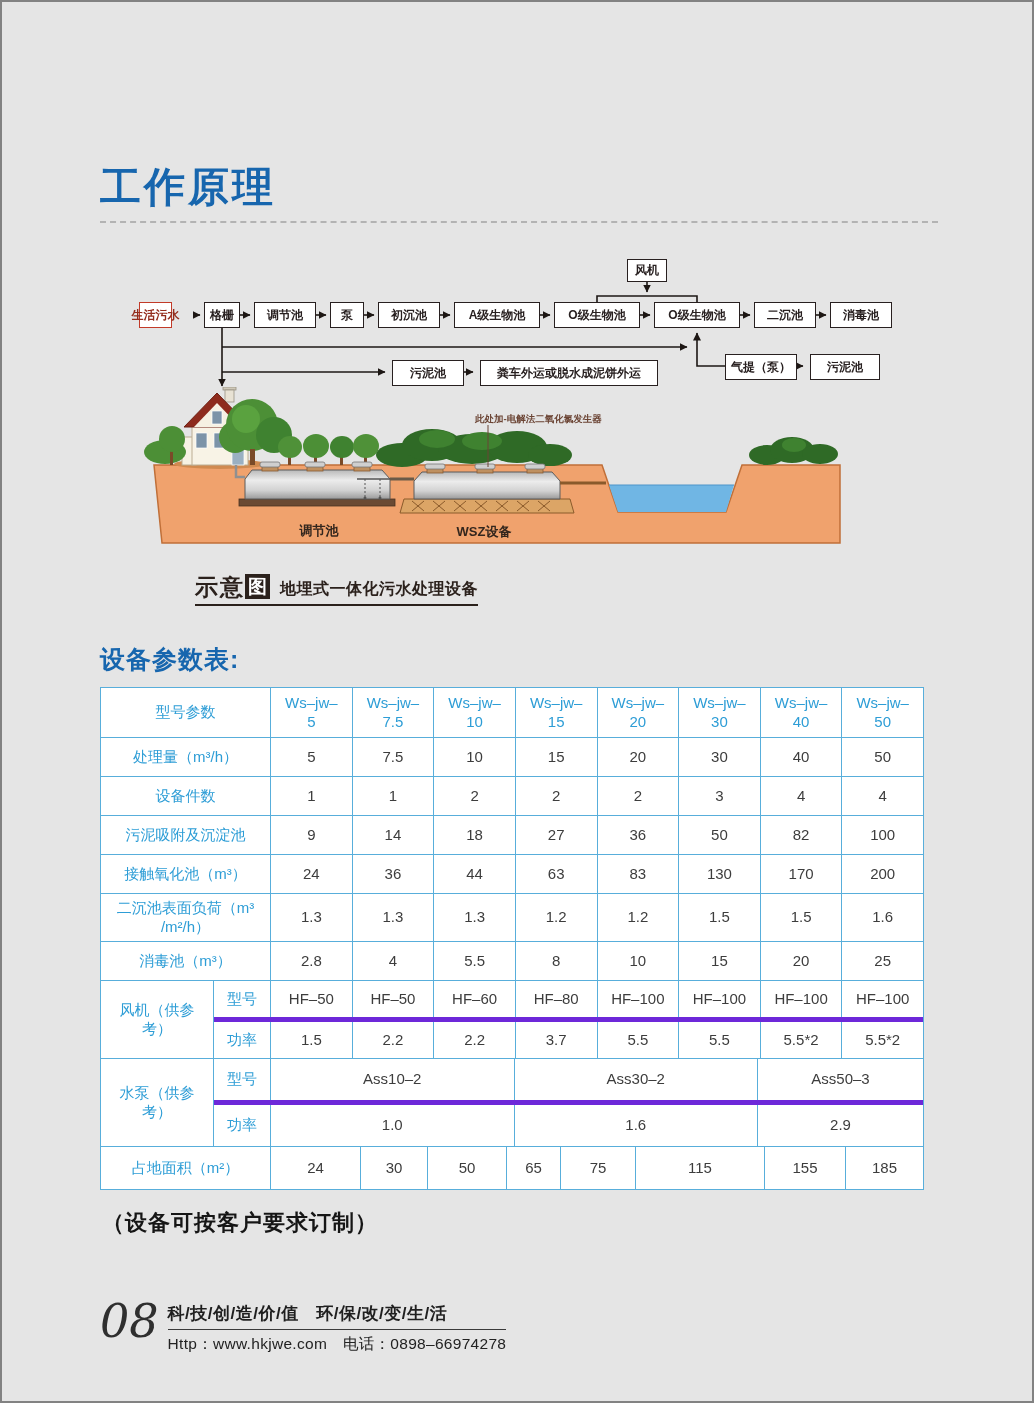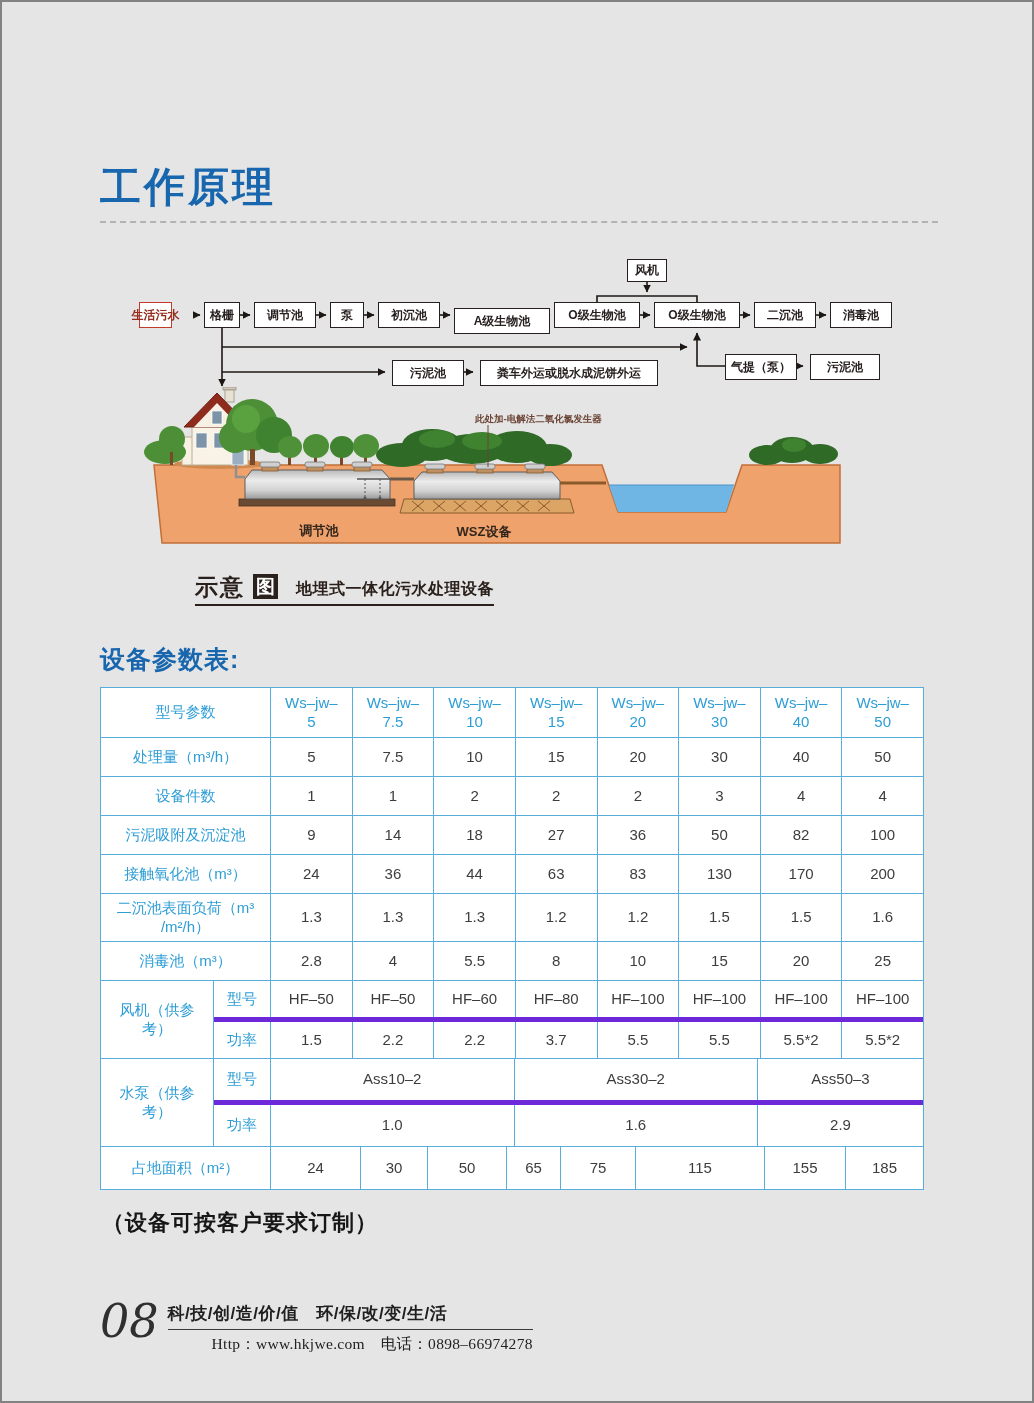--- a/index.html
+++ b/index.html
@@ -14,21 +14,21 @@
   .flow{position:absolute;left:130px;top:250px;width:790px;height:145px;}
   .flow svg{position:absolute;left:0;top:0;}
   .fbox{position:absolute;height:26px;box-sizing:border-box;border:1.6px solid #282020;background:#fff;
         display:flex;align-items:center;justify-content:center;font-size:12px;font-weight:bold;color:#282020;white-space:nowrap;}
   .fbox.src{border-color:#C23A28;color:#932c1c;}
 
   
   .scene{position:absolute;left:130px;top:385px;}
 
   
-  .caption{position:absolute;left:193px;top:572px;display:flex;align-items:flex-end;gap:8px;
+  .caption{position:absolute;left:193px;top:572px;display:flex;align-items:flex-end;gap:0;
            border-bottom:2.5px solid #2b211c;padding-bottom:5px;}
   .badge-pre{font-size:23px;font-weight:bold;color:#2b211c;letter-spacing:2px;line-height:1;}
   .badge-box{display:inline-flex;align-items:center;justify-content:center;width:25px;height:25px;
              background:#2b211c;color:#fff;font-size:19px;font-weight:bold;line-height:1;}
   .cap-text{font-size:16px;font-weight:bold;color:#2b211c;letter-spacing:0.5px;line-height:1.25;margin-left:10px;}
 
   
   .tbl-title{position:absolute;left:98px;top:641px;font-size:25px;font-weight:bold;color:#1766AE;letter-spacing:1px;}
   .ptable{position:absolute;left:98px;top:685px;width:824px;border:1px solid #58AEDB;box-sizing:border-box;background:#fff;}
   .trow{display:flex;border-bottom:1px solid #58AEDB;box-sizing:border-box;}
@@ -50,21 +50,21 @@
   .w1{flex:0 0 90px}.w2{flex:0 0 67px}.w3{flex:0 0 79px}.w4{flex:0 0 54px}
   .w5{flex:0 0 75px}.w6{flex:0 0 129px}.w7{flex:0 0 81px}
 
   
   .note{position:absolute;left:100px;top:1206px;font-size:22px;font-weight:bold;color:#161616;letter-spacing:1px;}
   .footer{position:absolute;left:98px;top:1294px;display:flex;align-items:flex-start;gap:9px;}
   .pgnum{font-family:"DejaVu Serif",serif;font-style:italic;font-size:46px;line-height:1.1;color:#2f2f2f;}
   .fright{padding-top:6px;}
   .slogan{font-size:17px;font-weight:bold;color:#1f1f1f;letter-spacing:0.5px;padding-bottom:4px;}
   .frule{border-top:1.5px solid #3a3a3a;width:100%;}
-  .contact{font-family:Liberation Serif, serif;font-size:15.5px;color:#222;padding-top:4px;letter-spacing:0.3px;margin-left:44px;}
+  .contact{font-family:Liberation Sans, sans-serif;font-size:15.5px;color:#222;padding-top:4px;letter-spacing:0.3px;}
 </style>
 </head>
 <body>
 
 <div class="page">
 
   <div class="main-title">工作原理</div>
   <div class="dashline"></div>
 
   <div class="flow">
@@ -92,21 +92,21 @@
         <line x1="90" y1="120" x2="253" y2="120" marker-end="url(#arr)"></line>
         <line x1="332" y1="120" x2="341" y2="120" marker-end="url(#arr)"></line>
         <line x1="665" y1="114" x2="671" y2="114" marker-end="url(#arr)"></line>
       </g>
     </svg>
     <div class="fbox src" style="left:7px;top:50px;width:33px">生活污水</div>
     <div class="fbox" style="left:72px;top:50px;width:36px">格栅</div>
     <div class="fbox" style="left:122px;top:50px;width:62px">调节池</div>
     <div class="fbox" style="left:198px;top:50px;width:34px">泵</div>
     <div class="fbox" style="left:246px;top:50px;width:62px">初沉池</div>
-    <div class="fbox" style="left:322px;top:56px;width:96px">A级生物池</div>
+    <div class="fbox" style="left:322px;top:50px;width:86px">A级生物池</div>
     <div class="fbox" style="left:422px;top:50px;width:86px">O级生物池</div>
     <div class="fbox" style="left:522px;top:50px;width:86px">O级生物池</div>
     <div class="fbox" style="left:622px;top:50px;width:62px">二沉池</div>
     <div class="fbox" style="left:698px;top:50px;width:62px">消毒池</div>
     <div class="fbox" style="left:495px;top:7px;width:40px;height:23px">风机</div>
     <div class="fbox" style="left:260px;top:108px;width:72px">污泥池</div>
     <div class="fbox" style="left:348px;top:108px;width:178px">粪车外运或脱水成泥饼外运</div>
     <div class="fbox" style="left:593px;top:102px;width:72px">气提（泵）</div>
     <div class="fbox" style="left:678px;top:102px;width:70px">污泥池</div>
   </div>

